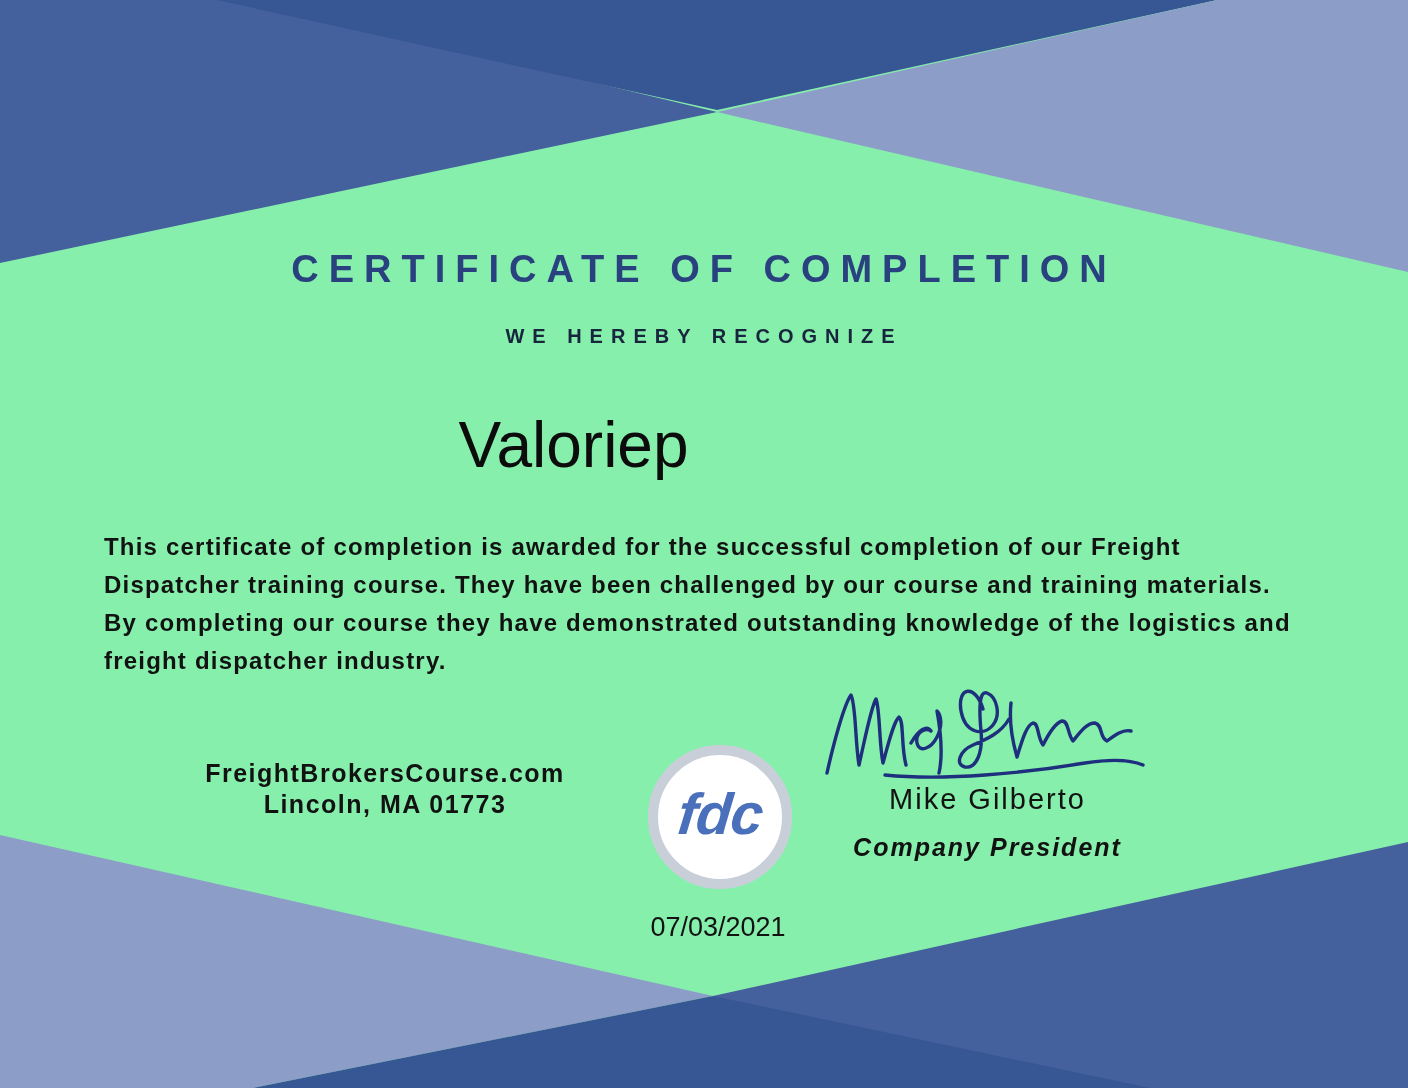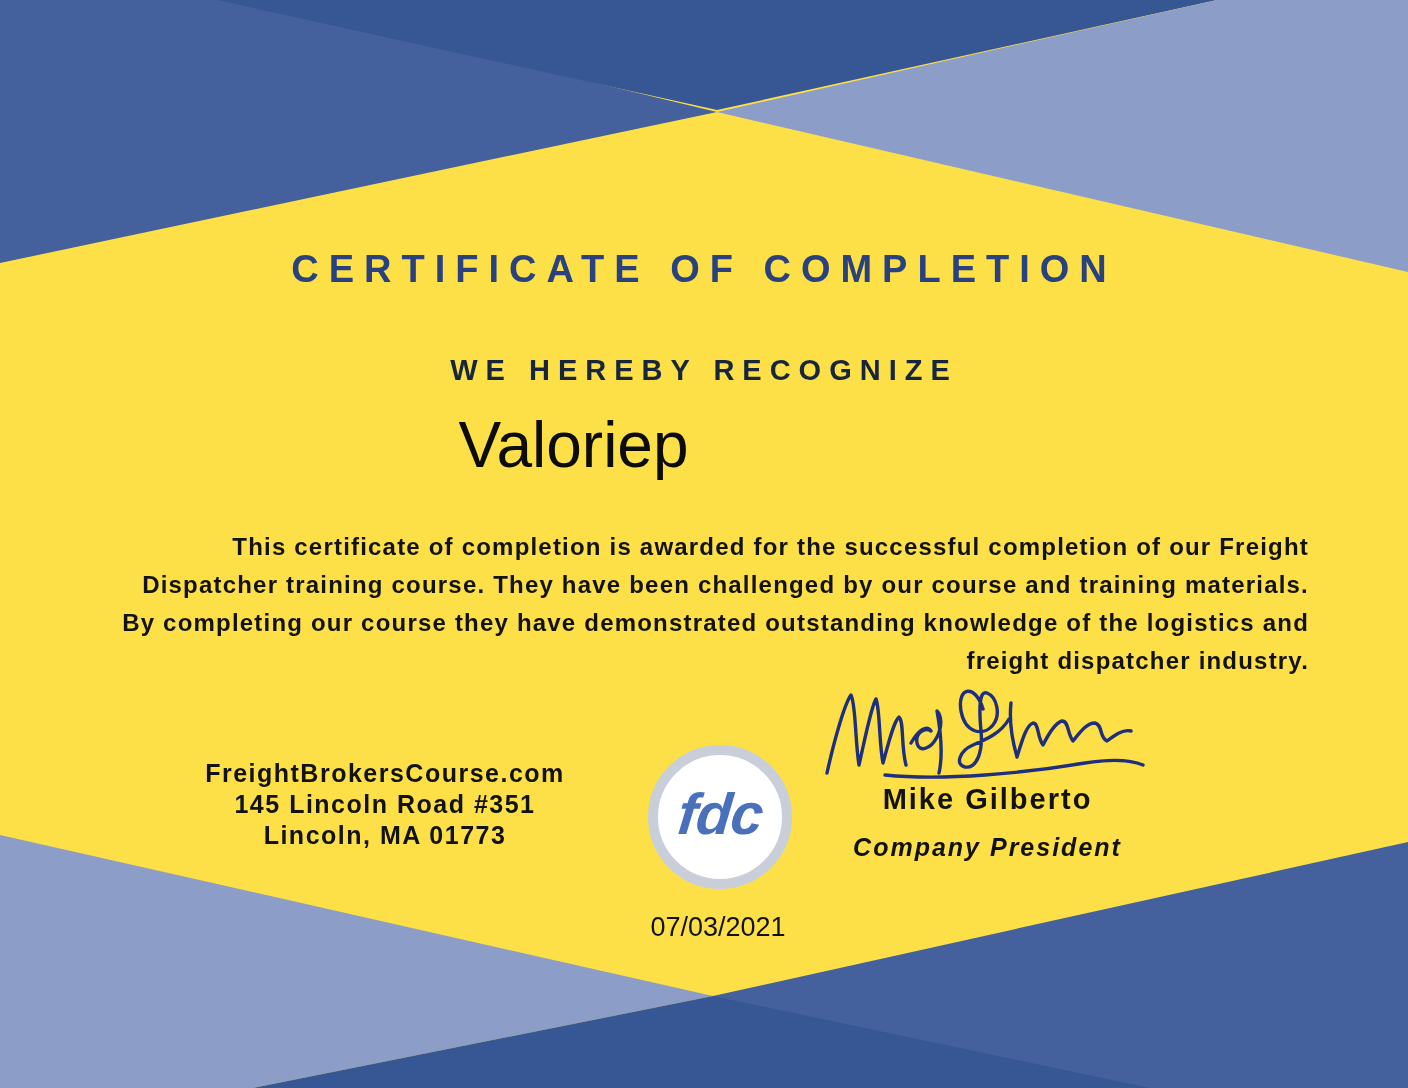--- a/index.html
+++ b/index.html
@@ -1,20 +1,20 @@
 <!DOCTYPE html>
 <html><head>
 <meta charset="utf-8">
 <style>
   html, body { margin: 0; padding: 0; background: #ffffff; }
   .certificate {
     position: relative;
     width: 1408px;
     height: 1088px;
-    background: #fde047;
+    background: #86efac;
     overflow: hidden;
     font-family: "Liberation Sans", sans-serif;
   }
   .bg-shapes {
     position: absolute;
     inset: 0;
     width: 1408px;
     height: 1088px;
   }
   .cert-title {
@@ -24,26 +24,26 @@
     width: 1408px;
     text-align: center;
     margin: 0;
     font-size: 38px;
     font-weight: bold;
     letter-spacing: 10px;
     color: #29427F;
   }
   .cert-subtitle {
     position: absolute;
-    top: 354px;
+    top: 325px;
     left: 0;
     width: 1408px;
     text-align: center;
     margin: 0;
-    font-size: 29px;
+    font-size: 20px;
     font-weight: bold;
     letter-spacing: 8px;
     color: #17263C;
   }
   .recipient-name {
     position: absolute;
     top: 408px;
     left: 0;
     width: 1147px;
     text-align: center;
@@ -56,21 +56,21 @@
     position: absolute;
     top: 528px;
     left: 104px;
     width: 1205px;
     margin: 0;
     font-size: 24px;
     font-weight: bold;
     letter-spacing: 1.2px;
     line-height: 38px;
     color: #121212;
-    text-align: right;
+    text-align: left;
   }
   .issuer-block {
     position: absolute;
     top: 758px;
     left: 175px;
     width: 420px;
     text-align: center;
     color: #121212;
     font-weight: bold;
   }
@@ -114,21 +114,21 @@
     top: 0;
     left: 0;
   }
   .signatory-name {
     position: absolute;
     top: 108px;
     left: 0;
     width: 345px;
     text-align: center;
     font-size: 29px;
-    font-weight: bold;
+    font-weight: normal;
     letter-spacing: 2px;
     color: #121212;
   }
   .signatory-title {
     position: absolute;
     top: 142px;
     left: 0;
     width: 345px;
     text-align: center;
     font-size: 25px;
@@ -166,21 +166,20 @@
   <h1 class="cert-title">CERTIFICATE OF COMPLETION</h1>
 
   <div class="cert-subtitle">WE HEREBY RECOGNIZE</div>
 
   <div class="recipient-name">Valoriep</div>
 
   <p class="cert-body">This certificate of completion is awarded for the successful completion of our Freight Dispatcher training course. They have been challenged by our course and training materials. By completing our course they have demonstrated outstanding knowledge of the logistics and freight dispatcher industry.</p>
 
   <div class="issuer-block">
     <div class="line">FreightBrokersCourse.com</div>
-    <div class="line">145 Lincoln Road #351</div>
     <div class="line">Lincoln, MA 01773</div>
   </div>
 
   <div class="logo-circle">
     <span class="logo-text">fdc</span>
   </div>
 
   <div class="signature-area">
     <svg class="signature-svg" width="335" height="105" viewBox="0 0 335 105" xmlns="http://www.w3.org/2000/svg" aria-hidden="true">
       <g fill="none" stroke-width="3.4" stroke-linecap="round" stroke-linejoin="round">

